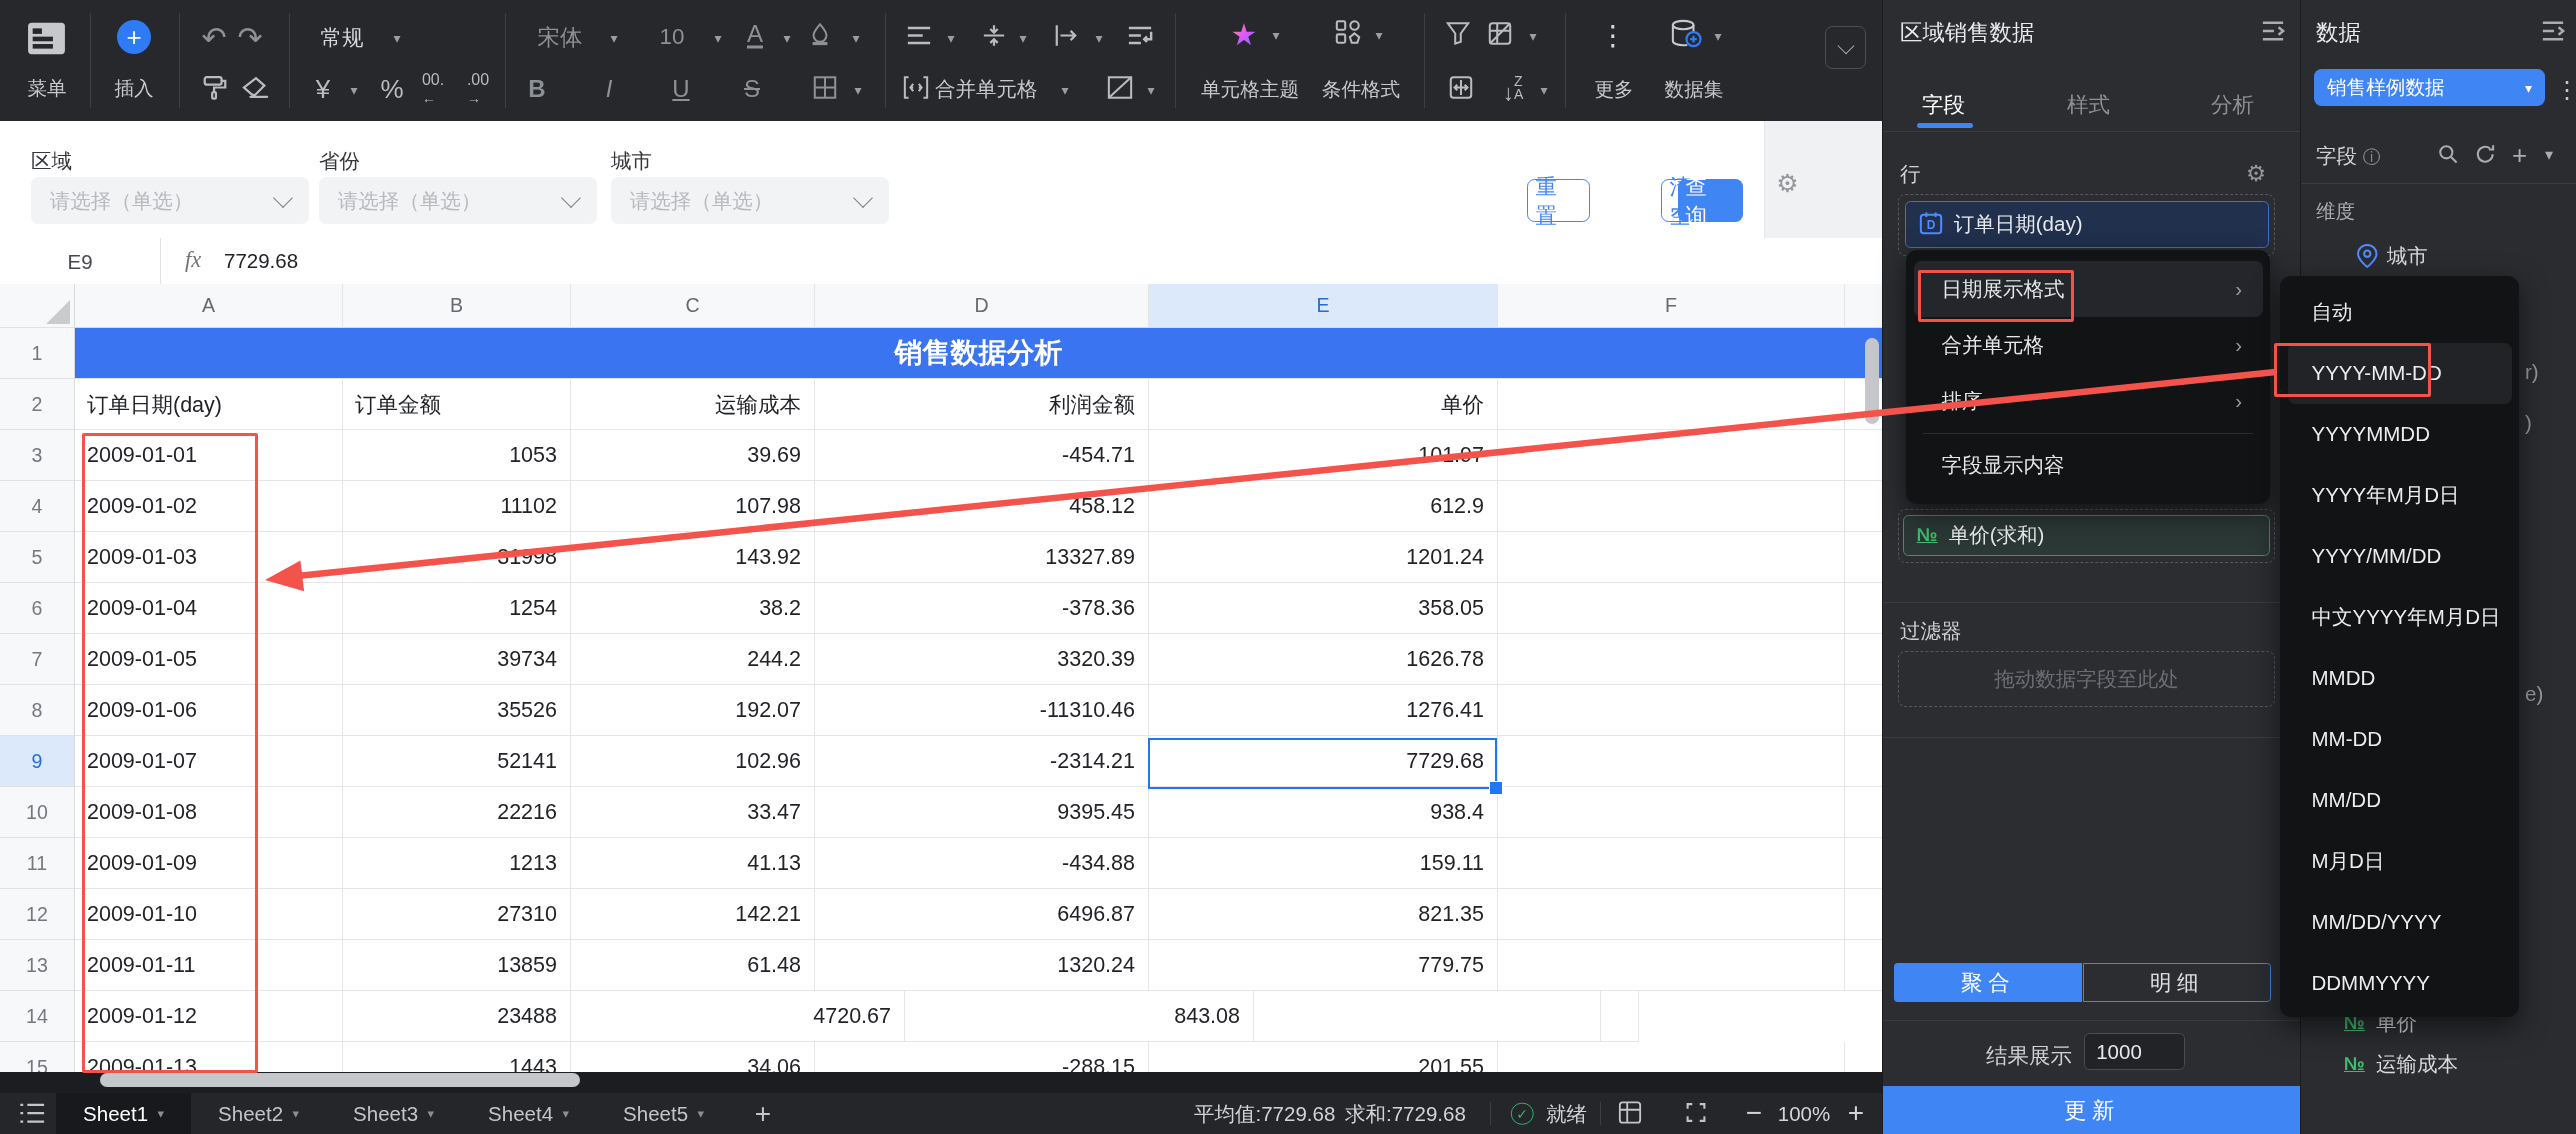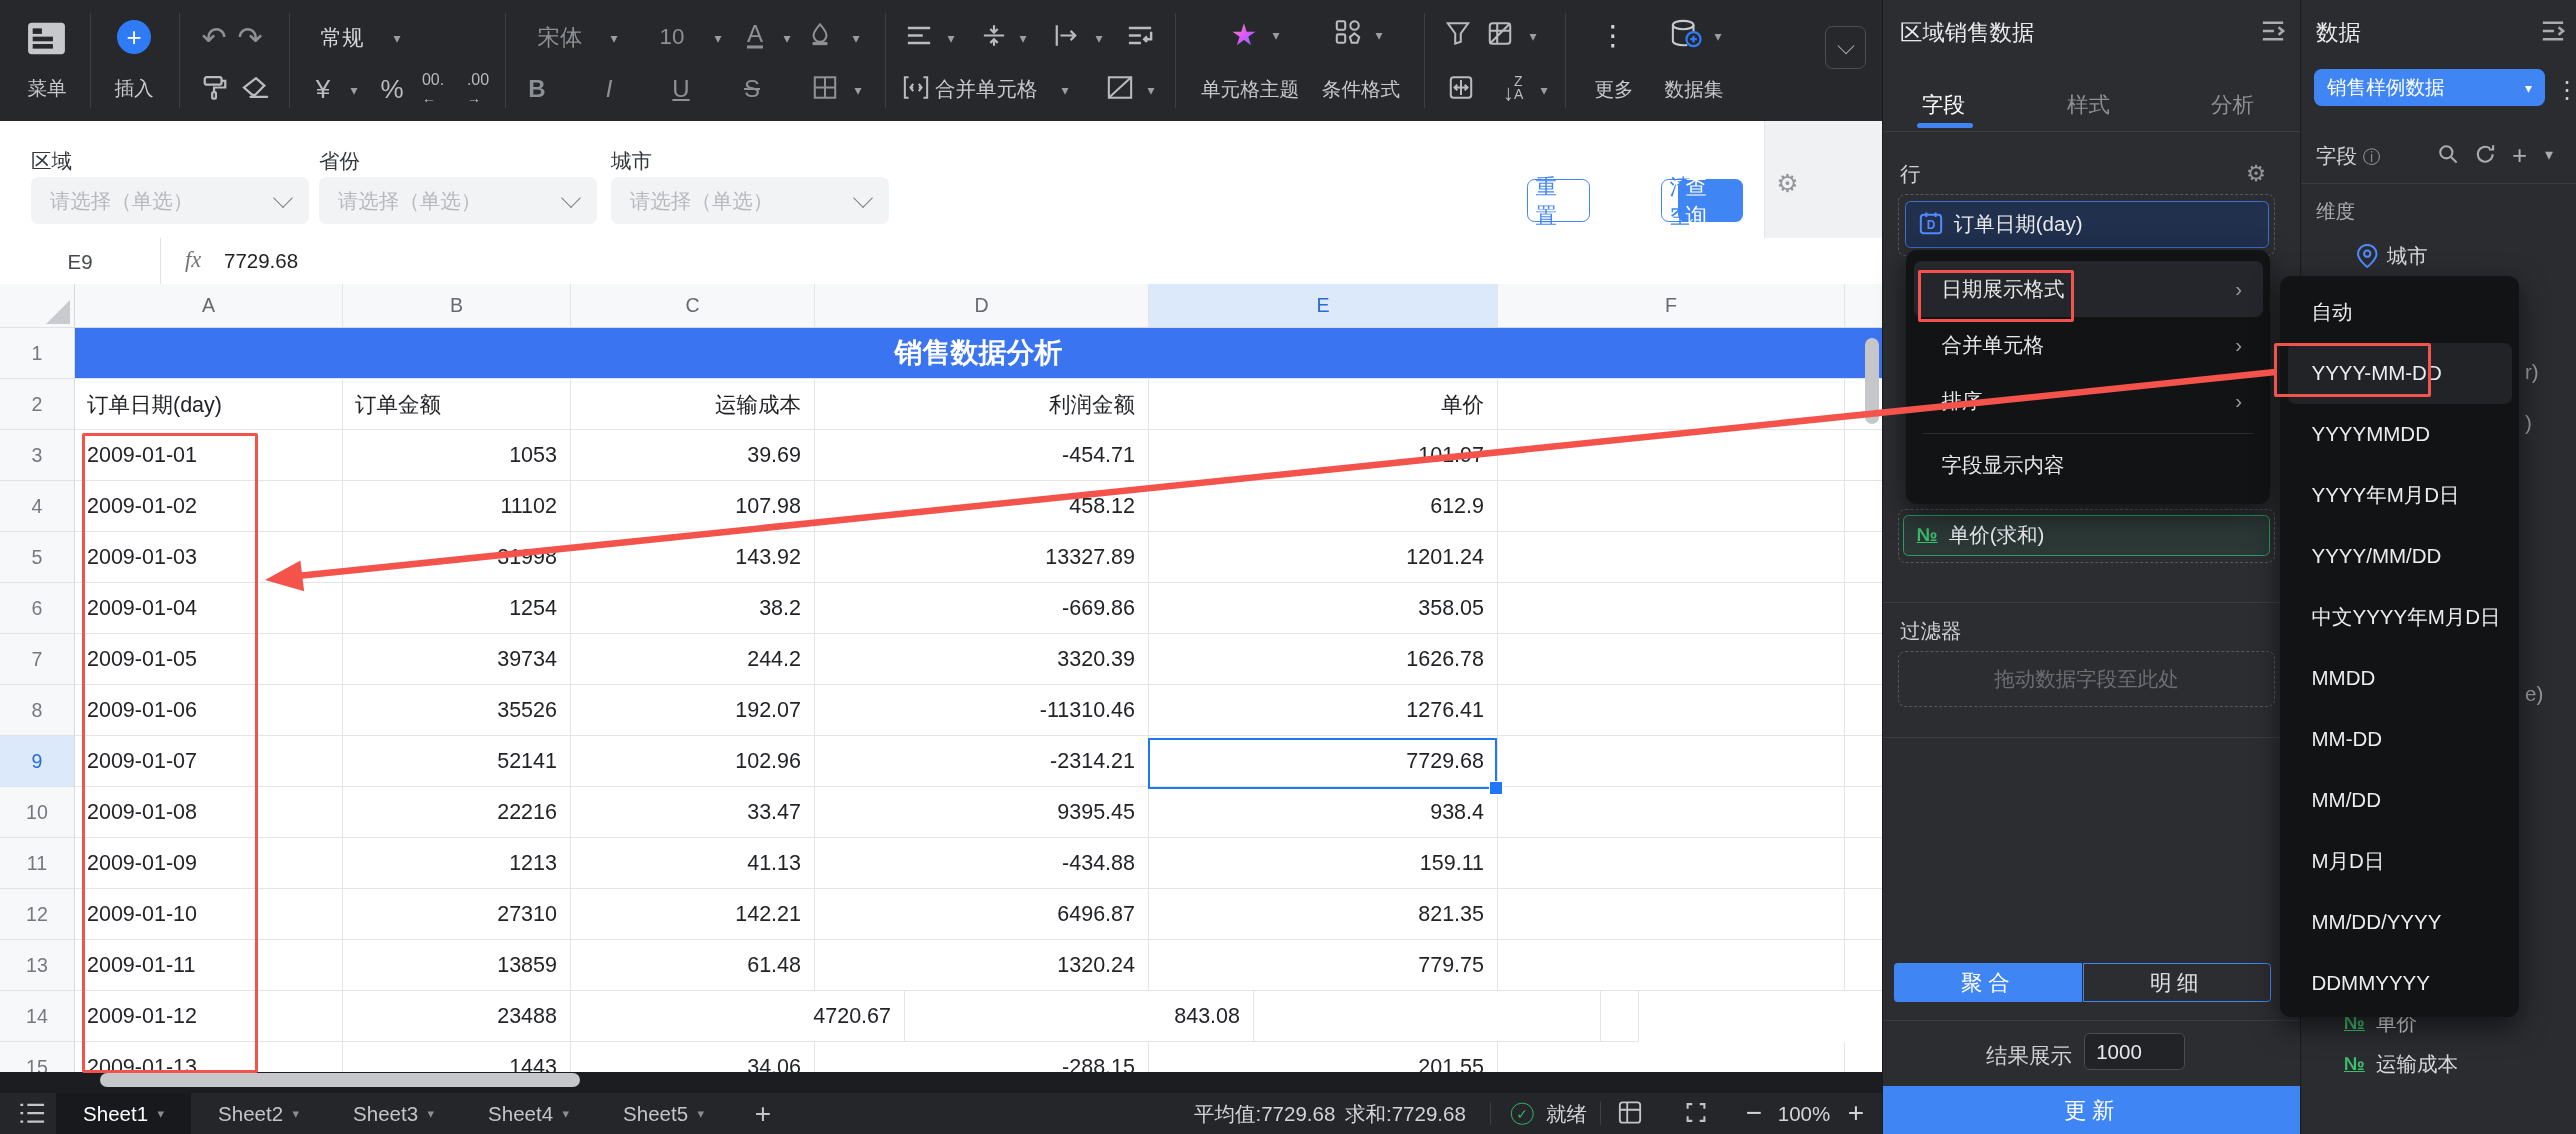--- a/index.html
+++ b/index.html
@@ -357,21 +357,21 @@
         <div class="cell ar" style="width: 334px; height: 51px; flex: 0 0 auto;">13327.89</div>
         <div class="cell ar" style="width: 349px; height: 51px; flex: 0 0 auto;">1201.24</div>
         <div class="cell" style="width: 347px; height: 51px; flex: 0 0 auto;"></div>
         <div class="cell" style="width: 38px; height: 51px; flex: 0 0 auto;"></div>
       </div>
       <div class="srow">
         <div class="rowhdr" style="height: 51px;">6</div>
         <div class="cell al" style="width: 268px; height: 51px; flex: 0 0 auto;">2009-01-04</div>
         <div class="cell ar" style="width: 228px; height: 51px; flex: 0 0 auto;">1254</div>
         <div class="cell ar" style="width: 244px; height: 51px; flex: 0 0 auto;">38.2</div>
-        <div class="cell ar" style="width: 334px; height: 51px; flex: 0 0 auto;">-669.86</div>
+        <div class="cell ar" style="width: 334px; height: 51px; flex: 0 0 auto;">-378.36</div>
         <div class="cell ar" style="width: 349px; height: 51px; flex: 0 0 auto;">358.05</div>
         <div class="cell" style="width: 347px; height: 51px; flex: 0 0 auto;"></div>
         <div class="cell" style="width: 38px; height: 51px; flex: 0 0 auto;"></div>
       </div>
       <div class="srow">
         <div class="rowhdr" style="height: 51px;">7</div>
         <div class="cell al" style="width: 268px; height: 51px; flex: 0 0 auto;">2009-01-05</div>
         <div class="cell ar" style="width: 228px; height: 51px; flex: 0 0 auto;">39734</div>
         <div class="cell ar" style="width: 244px; height: 51px; flex: 0 0 auto;">244.2</div>
         <div class="cell ar" style="width: 334px; height: 51px; flex: 0 0 auto;">3320.39</div>

